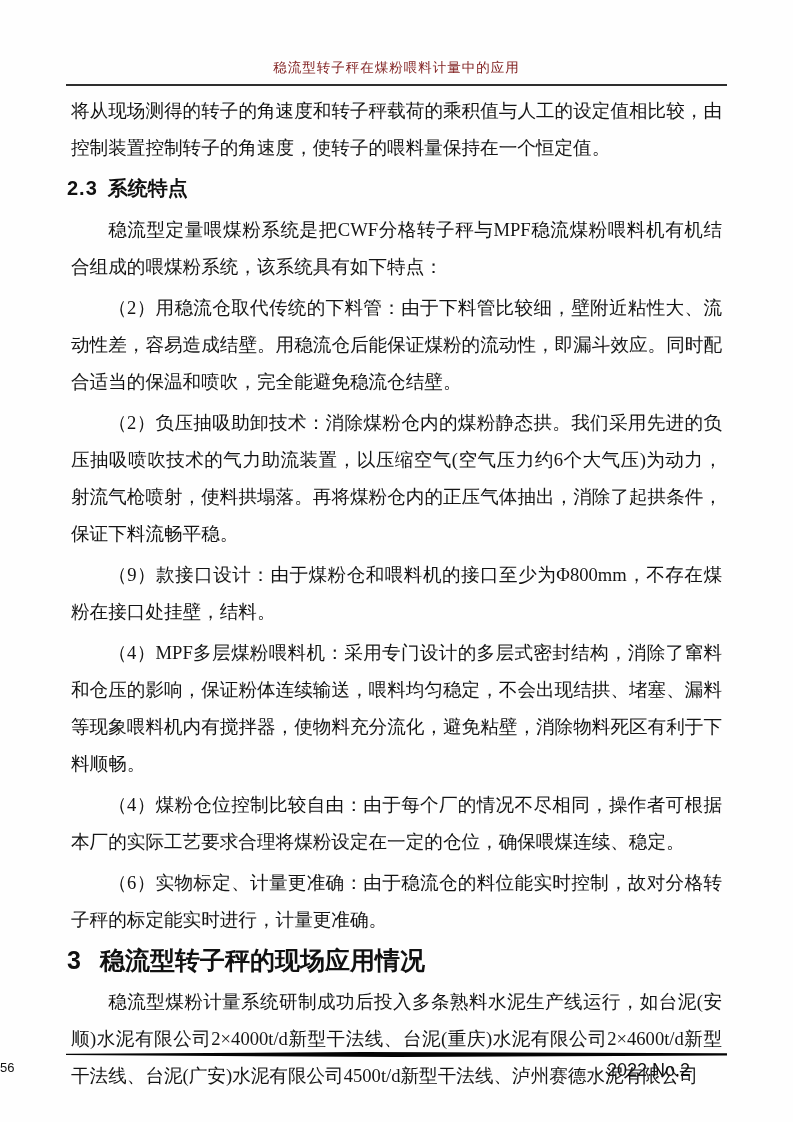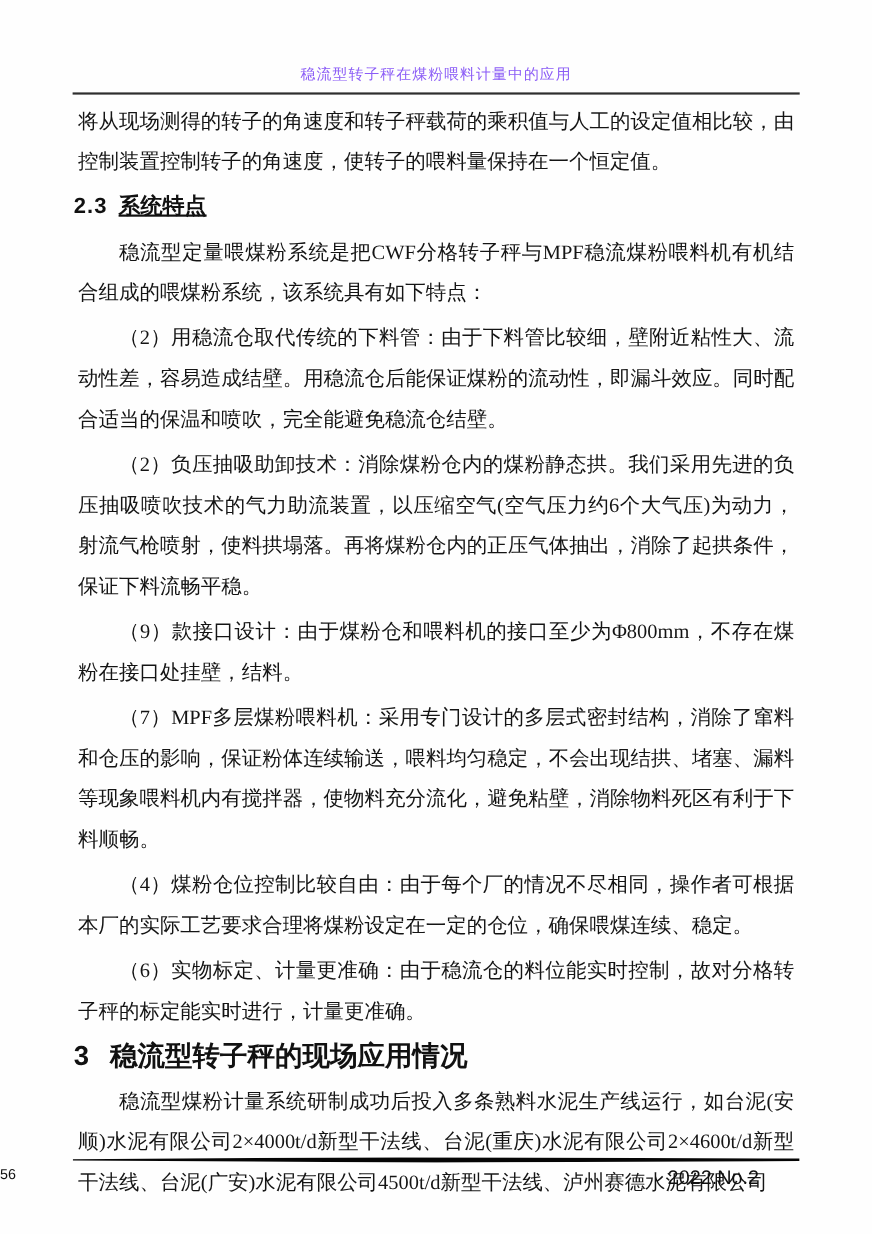--- a/index.html
+++ b/index.html
@@ -17,21 +17,21 @@
     color: #141414;
   }
   .running-head {
     position: absolute;
     top: 59px;
     left: 67px;
     width: 659px;
     text-align: center;
     font-size: 13.5px;
     letter-spacing: 1px;
-    color: #8b5cf6;
+    color: #7f1d1d;
   }
   .head-rule {
     position: absolute;
     top: 84px;
     left: 66px;
     width: 661px;
     height: 0;
     border-top: 2.5px solid #2e2e2e;
   }
   .content {
@@ -52,21 +52,21 @@
     text-indent: 0;
   }
   .content h2, .content h3 {
     margin: 0;
     line-height: 37px;
     font-weight: bold;
     font-family: "Liberation Sans", "DejaVu Sans", sans-serif;
     color: #111;
     text-align: left;
   }
-  .content h2 { font-size: 20px; text-decoration: underline; }
+  .content h2 { font-size: 20px; }
   .content h3 { font-size: 25px; }
   .hnum-23 { display: inline-block; margin-right: 10px; letter-spacing: 1px; }
   .hnum-3  { display: inline-block; margin-right: 19px; }
   .footer-rule {
     position: absolute;
     top: 1052px;
     left: 66px;
     width: 661px;
     height: 5px;
     background: #050505;
@@ -110,21 +110,21 @@
     </h2>
 
     <p>稳流型定量喂煤粉系统是把CWF分格转子秤与MPF稳流煤粉喂料机有机结合组成的喂煤粉系统，该系统具有如下特点：</p>
 
     <p>（2）用稳流仓取代传统的下料管：由于下料管比较细，壁附近粘性大、流动性差，容易造成结壁。用稳流仓后能保证煤粉的流动性，即漏斗效应。同时配合适当的保温和喷吹，完全能避免稳流仓结壁。</p>
 
     <p>（2）负压抽吸助卸技术：消除煤粉仓内的煤粉静态拱。我们采用先进的负压抽吸喷吹技术的气力助流装置，以压缩空气(空气压力约6个大气压)为动力，射流气枪喷射，使料拱塌落。再将煤粉仓内的正压气体抽出，消除了起拱条件，保证下料流畅平稳。</p>
 
     <p>（9）款接口设计：由于煤粉仓和喂料机的接口至少为Φ800mm，不存在煤粉在接口处挂壁，结料。</p>
 
-    <p>（7）MPF多层煤粉喂料机：采用专门设计的多层式密封结构，消除了窜料和仓压的影响，保证粉体连续输送，喂料均匀稳定，不会出现结拱、堵塞、漏料等现象喂料机内有搅拌器，使物料充分流化，避免粘壁，消除物料死区有利于下料顺畅。</p>
+    <p>（4）MPF多层煤粉喂料机：采用专门设计的多层式密封结构，消除了窜料和仓压的影响，保证粉体连续输送，喂料均匀稳定，不会出现结拱、堵塞、漏料等现象喂料机内有搅拌器，使物料充分流化，避免粘壁，消除物料死区有利于下料顺畅。</p>
 
     <p>（4）煤粉仓位控制比较自由：由于每个厂的情况不尽相同，操作者可根据本厂的实际工艺要求合理将煤粉设定在一定的仓位，确保喂煤连续、稳定。</p>
 
     <p>（6）实物标定、计量更准确：由于稳流仓的料位能实时控制，故对分格转子秤的标定能实时进行，计量更准确。</p>
 
     <h3>
       <span class="hnum-3">3</span><span>稳流型转子秤的现场应用情况</span>
     </h3>
 
     <p>稳流型煤粉计量系统研制成功后投入多条熟料水泥生产线运行，如台泥(安顺)水泥有限公司2×4000t/d新型干法线、台泥(重庆)水泥有限公司2×4600t/d新型干法线、台泥(广安)水泥有限公司4500t/d新型干法线、泸州赛德水泥有限公司</p>

